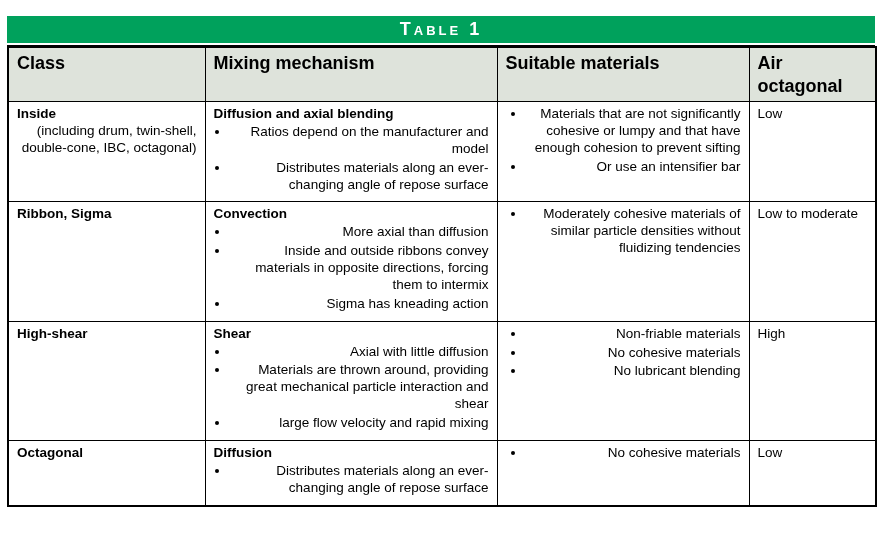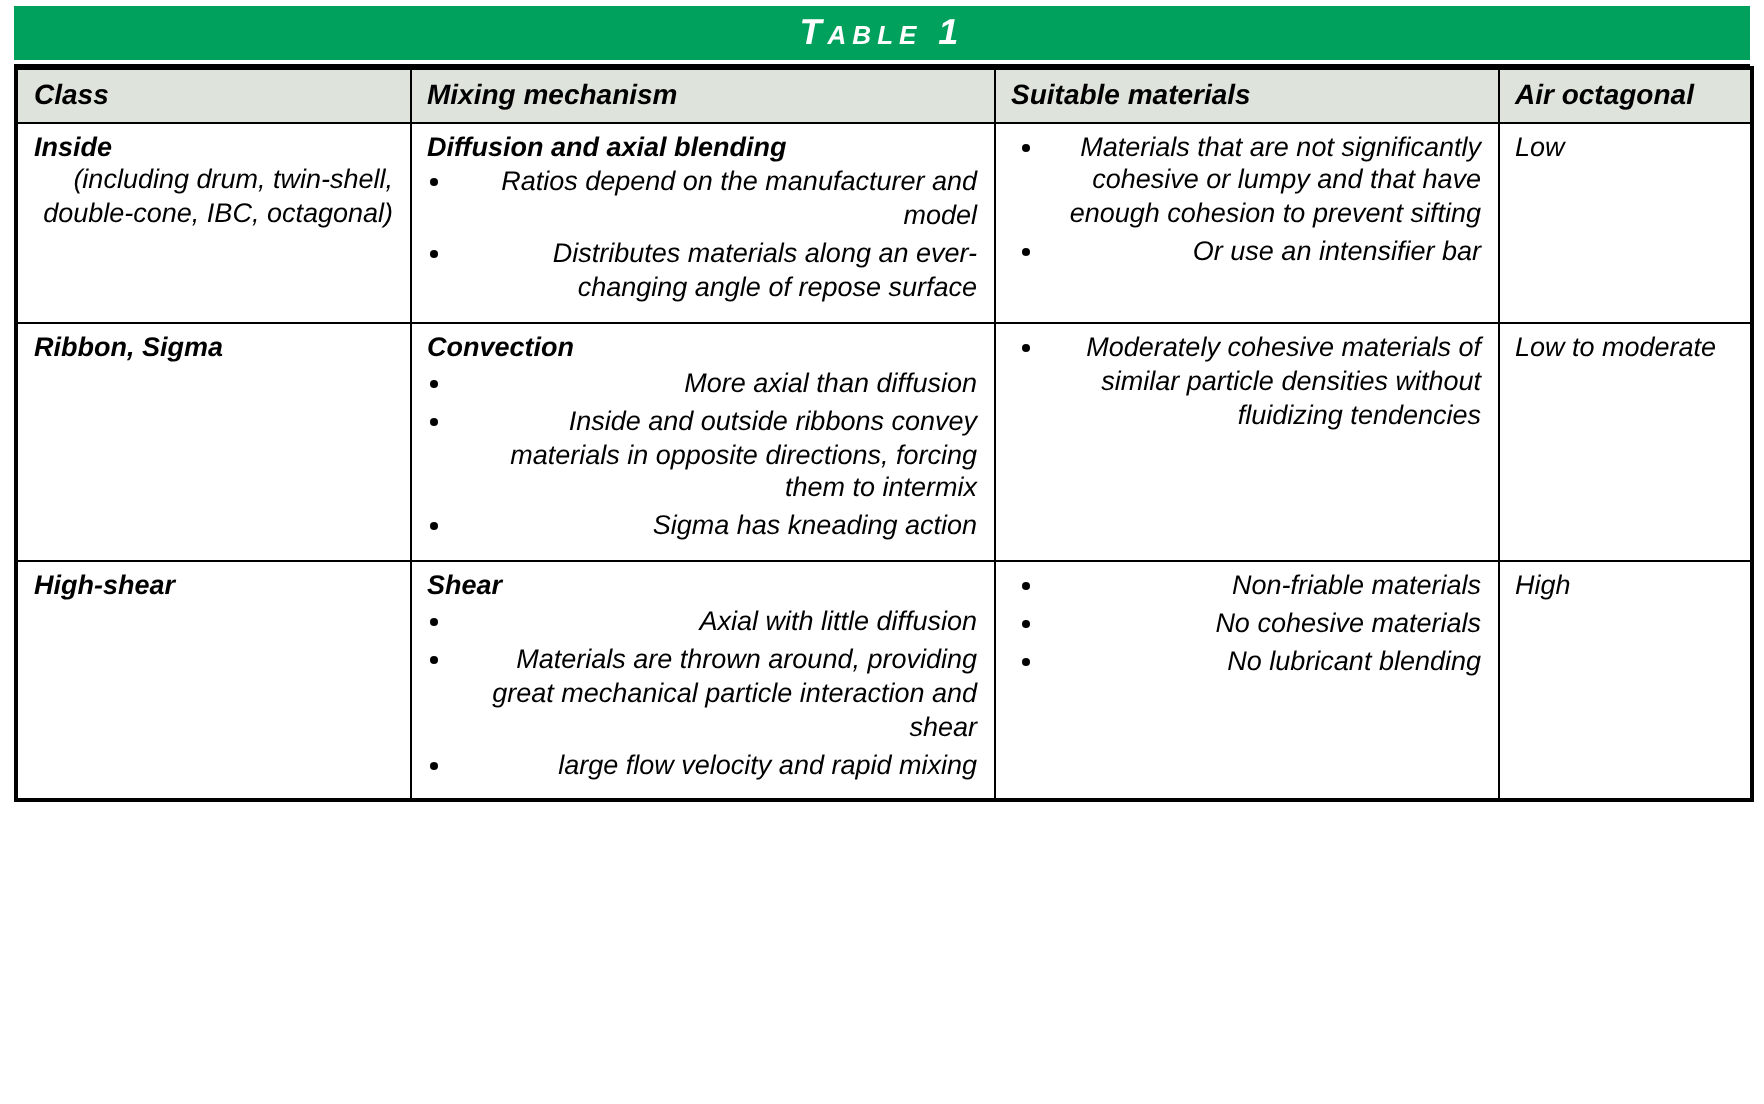--- a/index.html
+++ b/index.html
@@ -6,23 +6,22 @@
   html, body {
     margin: 0;
     padding: 0;
     background: #ffffff;
     font-family: "Liberation Sans", sans-serif;
     color: #000;
   }
   .page {
     width: 882px;
     height: 552px;
-    padding: 3px 7px 0 7px;
+    padding: 16px 7px 0 7px;
     background: #fff;
-    font-style: italic;
   }
   .title-bar {
     background: var(--bar_green, #00A15C);
     height: 27px;
     display: flex;
     align-items: center;
     justify-content: center;
   }
   .title-text {
     color: #ffffff;
@@ -53,21 +52,21 @@
     border: 1px solid #000;
     vertical-align: top;
     text-align: left;
     padding: 4px 8px 6px 8px;
     font-size: 13.5px;
     line-height: 1.25;
   }
   table.blenders thead th {
     background: var(--header_row_bg, #DEE3DB);
     font-weight: bold;
-    font-size: 14px;
+    font-size: 18px;
     padding-top: 4px;
     padding-bottom: 4px;
     height: 26px;
   }
   .col-class  { width: 197px; }
   .col-mech   { width: 292px; }
   .col-mat    { width: 252px; }
   .col-air    { width: 127px; }
   .class-title { font-weight: bold; }
   .class-note  { font-weight: normal; text-align: right; }
@@ -172,16 +171,33 @@
         <td class="cell-materials">
           <ul class="bullets">
             <li>Non-friable materials</li>
             <li>No cohesive materials</li>
             <li>No lubricant blending</li>
           </ul>
         </td>
         <td class="cell-air">High</td>
       </tr>
 
+      <tr>
+        <td class="cell-class">
+          <div class="class-title">Octagonal</div>
+        </td>
+        <td class="cell-mechanism">
+          <div class="mech-title">Diffusion</div>
+          <ul class="bullets">
+            <li>Distributes materials along an ever-changing angle of repose surface</li>
+          </ul>
+        </td>
+        <td class="cell-materials">
+          <ul class="bullets">
+            <li>No cohesive materials</li>
+          </ul>
+        </td>
+        <td class="cell-air">Low</td>
+      </tr>
 
     </tbody>
   </table>
 </div>
 
 </body></html>

